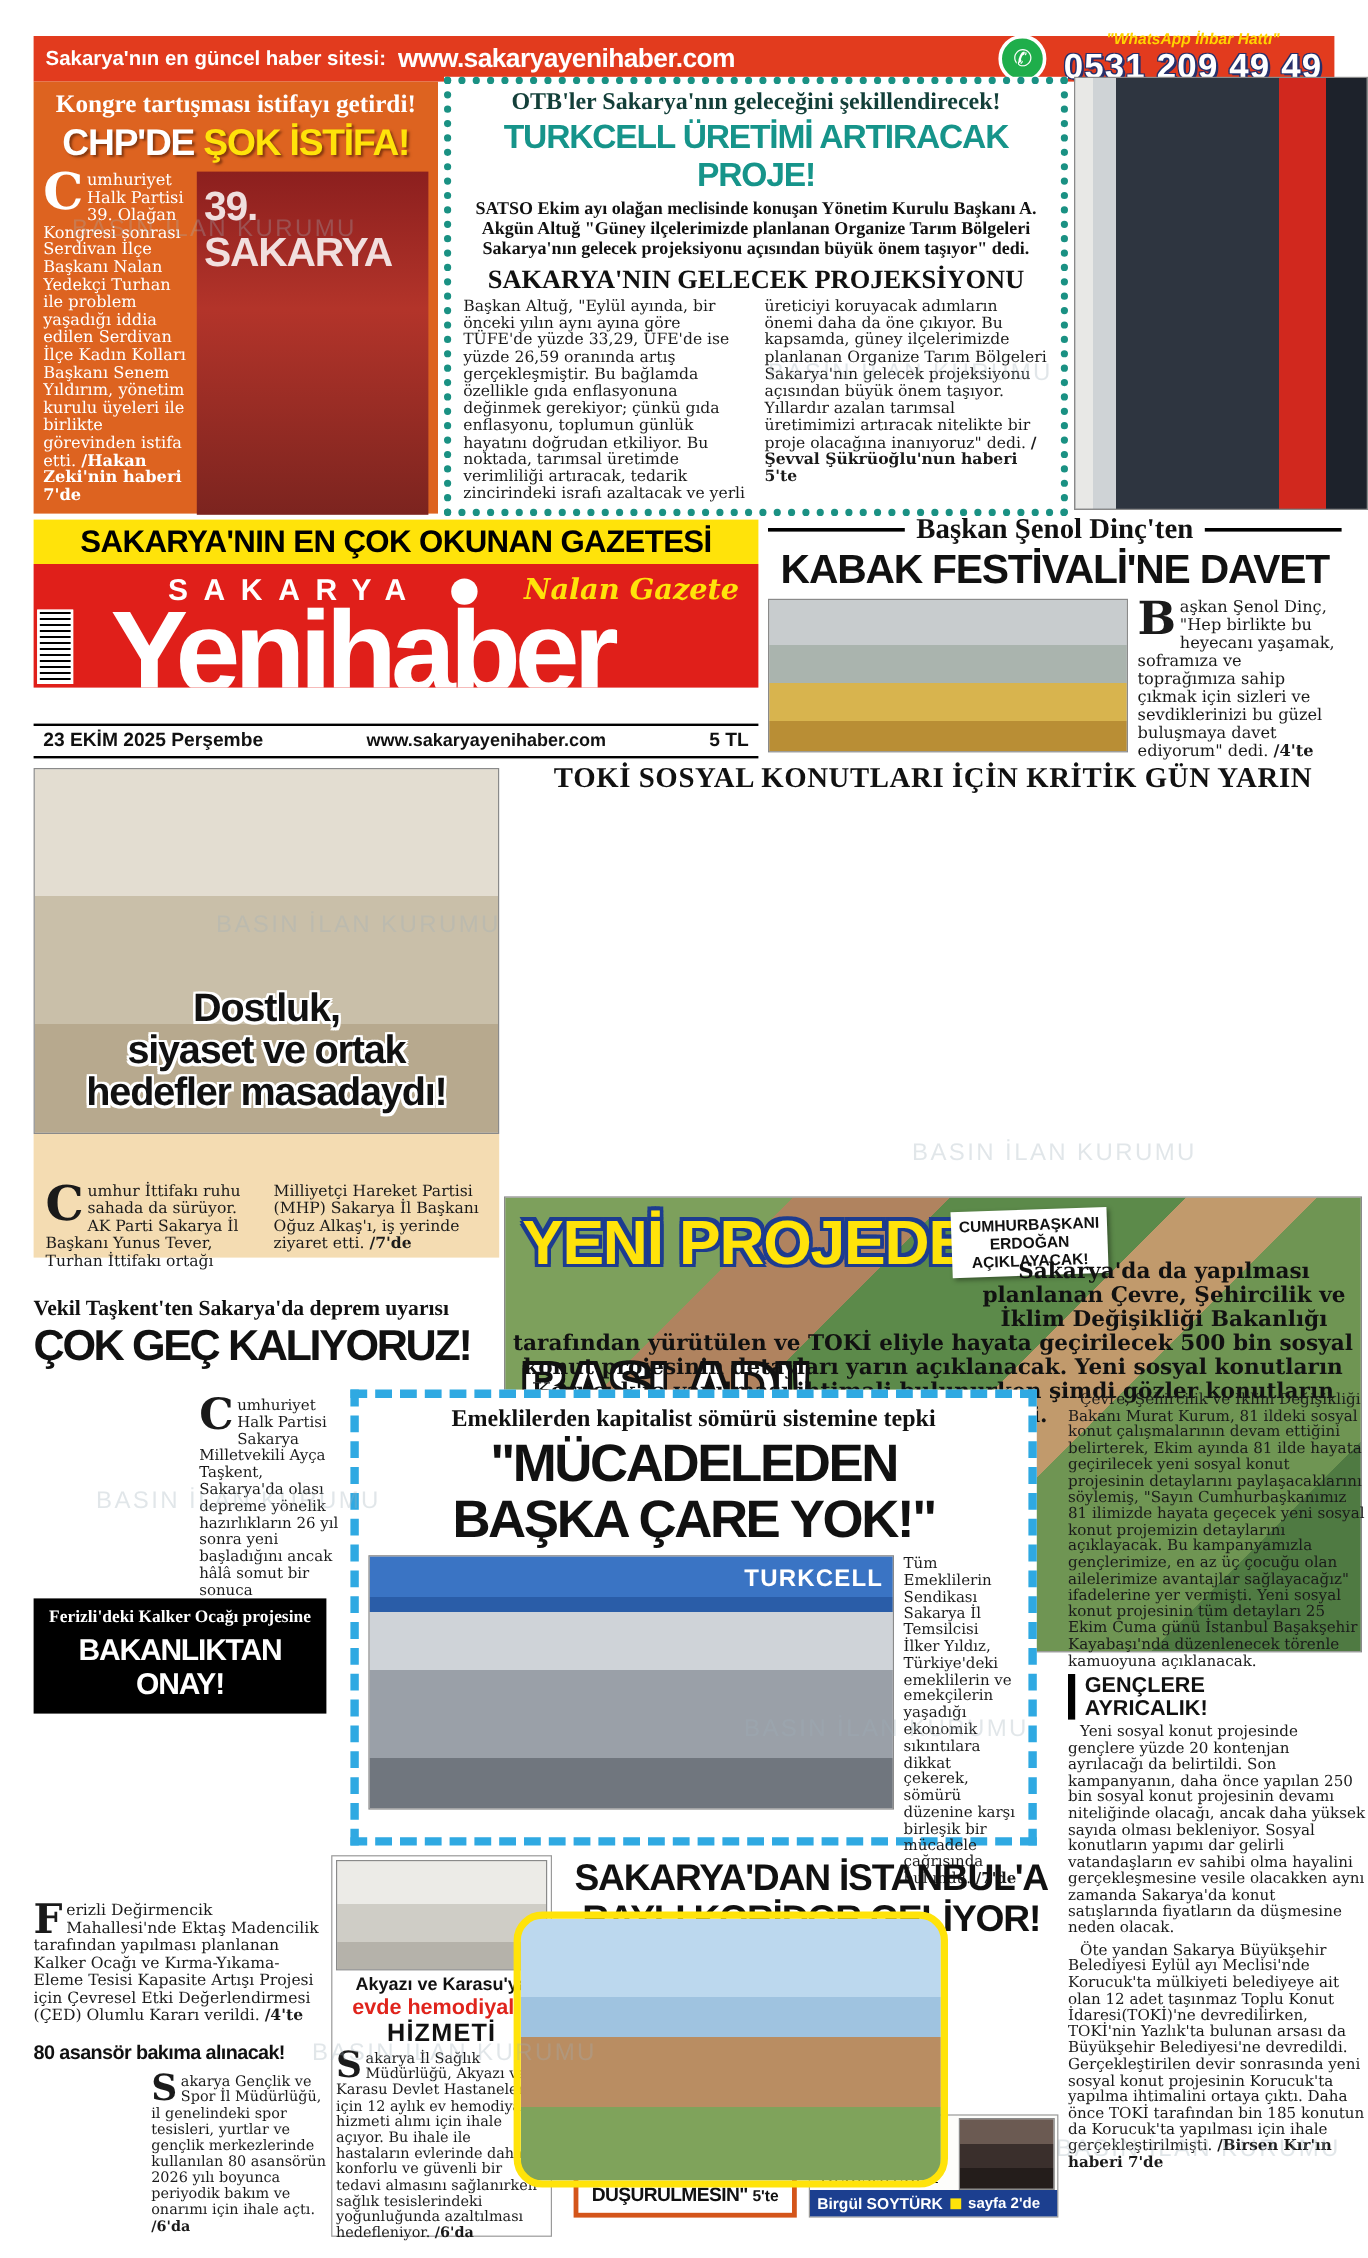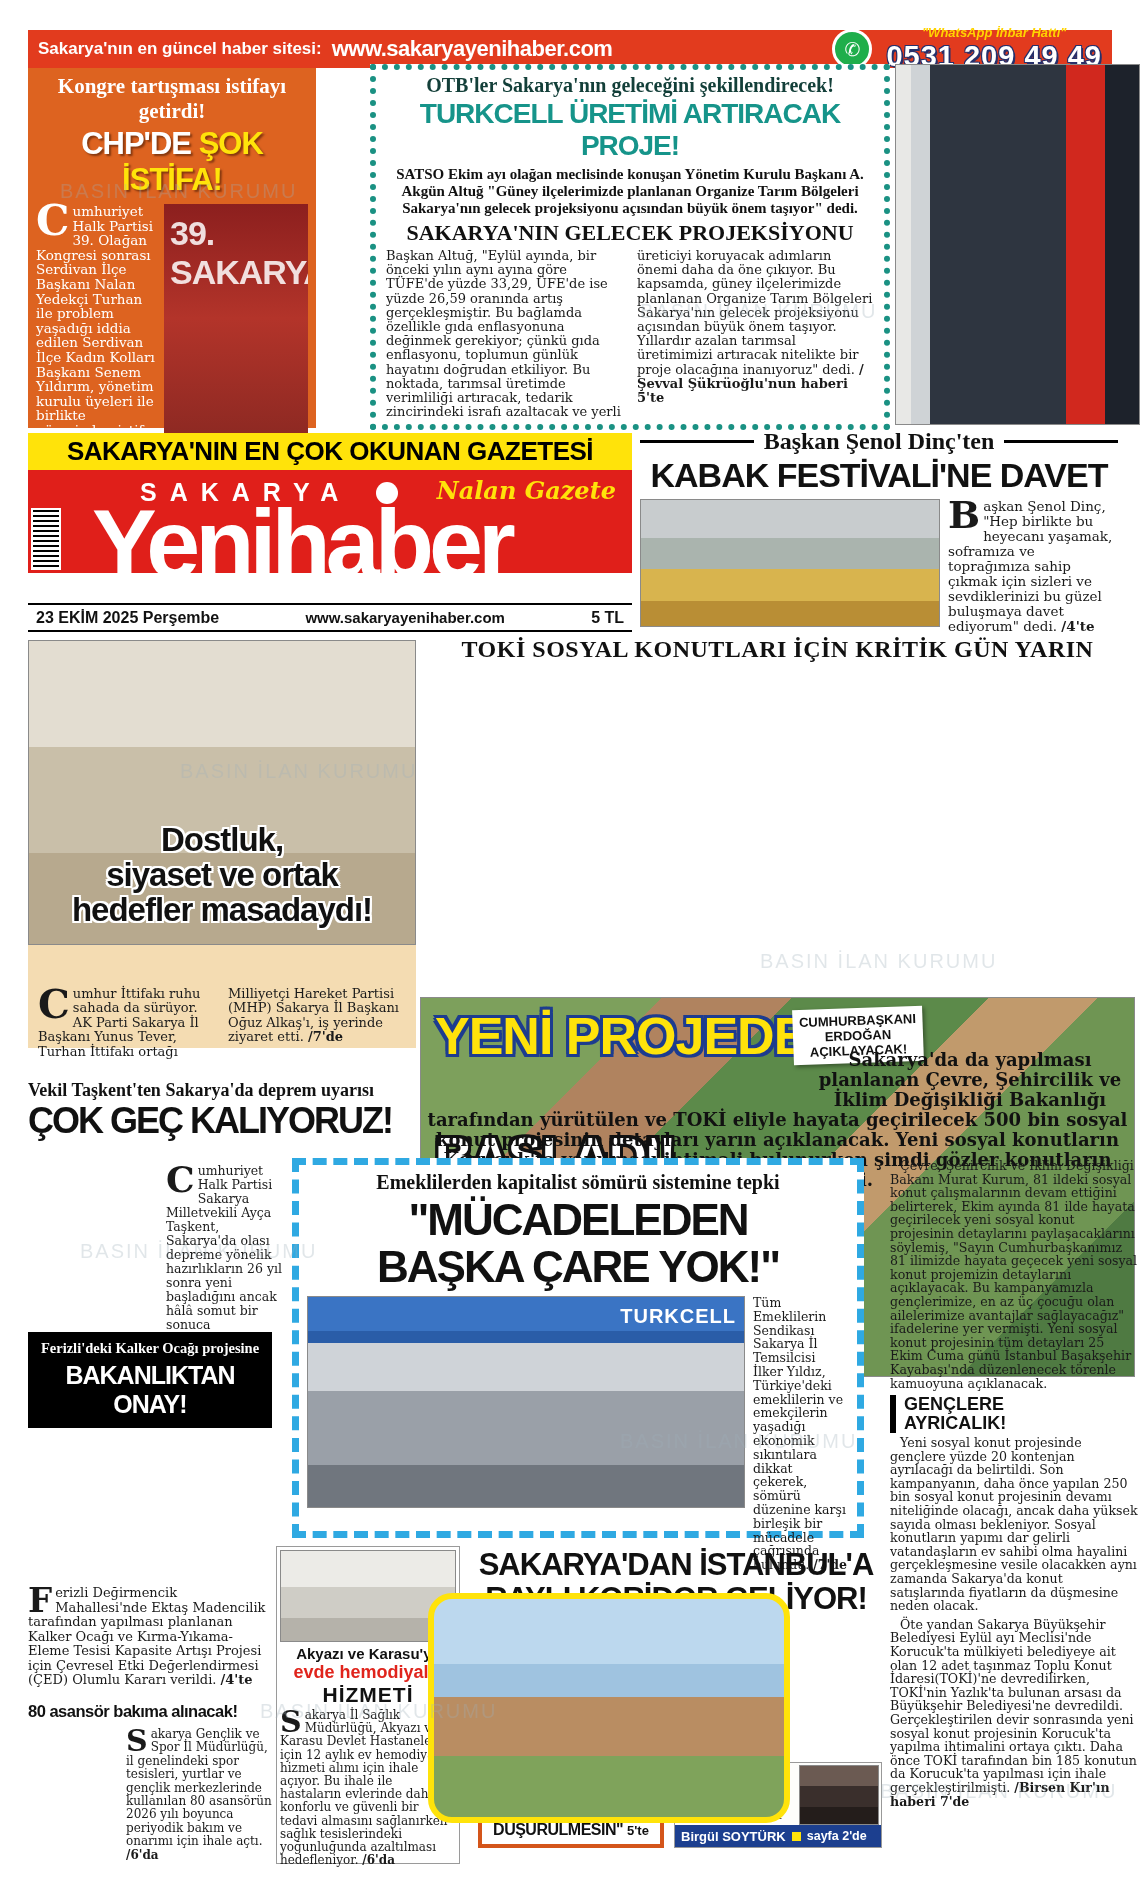--- a/index.html
+++ b/index.html
@@ -45,21 +45,21 @@
     <span style="color:#fff;font-weight:bold;font-size:17px;">Sakarya'nın en güncel haber sitesi:</span>
     <span style="color:#fff;font-weight:900;font-size:22px;margin-left:10px;letter-spacing:-0.5px;">www.sakaryayenihaber.com</span>
     <span style="flex:1;"></span>
     <span style="width:34px;height:34px;border-radius:50%;background:#1fae4b;border:3px solid #fff;display:flex;align-items:center;justify-content:center;color:#fff;font-size:19px;">✆</span>
     <span style="display:flex;flex-direction:column;align-items:center;margin-left:14px;">
       <span style="color:#ffd400;font-weight:bold;font-size:13px;font-style:italic;">"WhatsApp İhbar Hattı"</span>
       <span style="color:#fff;font-weight:900;font-size:29px;letter-spacing:1px;text-shadow:2px 2px 0 #26306b,-1px -1px 0 #26306b,1px -1px 0 #26306b,-1px 1px 0 #26306b;">0531 209 49 49</span>
     </span>
   </div>
 
-  <div class="abs" style="left:28px;top:68px;width:288px;height:360px;background:#dd6320;padding:6px 8px;box-sizing:border-box;">
+  <div class="abs" style="left:28px;top:68px;width:337px;height:360px;background:#dd6320;padding:6px 8px;box-sizing:border-box;">
     <div class="k" style="color:#fff;font-size:21px;text-align:center;">Kongre tartışması istifayı getirdi!</div>
     <div style="font-weight:900;font-size:31px;letter-spacing:-1px;text-align:center;margin-top:2px;text-shadow:2px 2px 2px rgba(60,20,0,.55);">
       <span style="color:#fff;">CHP'DE</span>
       <span style="color:#ffe30a;">ŞOK İSTİFA!</span>
     </div>
     <div style="display:flex;margin-top:6px;">
       <div class="bodytxt" style="width:122px;color:#fff;font-size:13.5px;line-height:14.6px;">
         <span class="dc" style="color:#fff;font-size:42px;line-height:34px;">C</span><span>umhuriyet Halk Partisi 39. Olağan Kongresi sonrası Serdivan İlçe Başkanı Nalan Yedekçi Turhan ile problem yaşadığı iddia edilen Serdivan İlçe Kadın Kolları Başkanı Senem Yıldırım, yönetim kurulu üyeleri ile birlikte görevinden istifa etti.</span>
         <span class="sig">/Hakan Zeki'nin haberi 7'de</span>
       </div>

